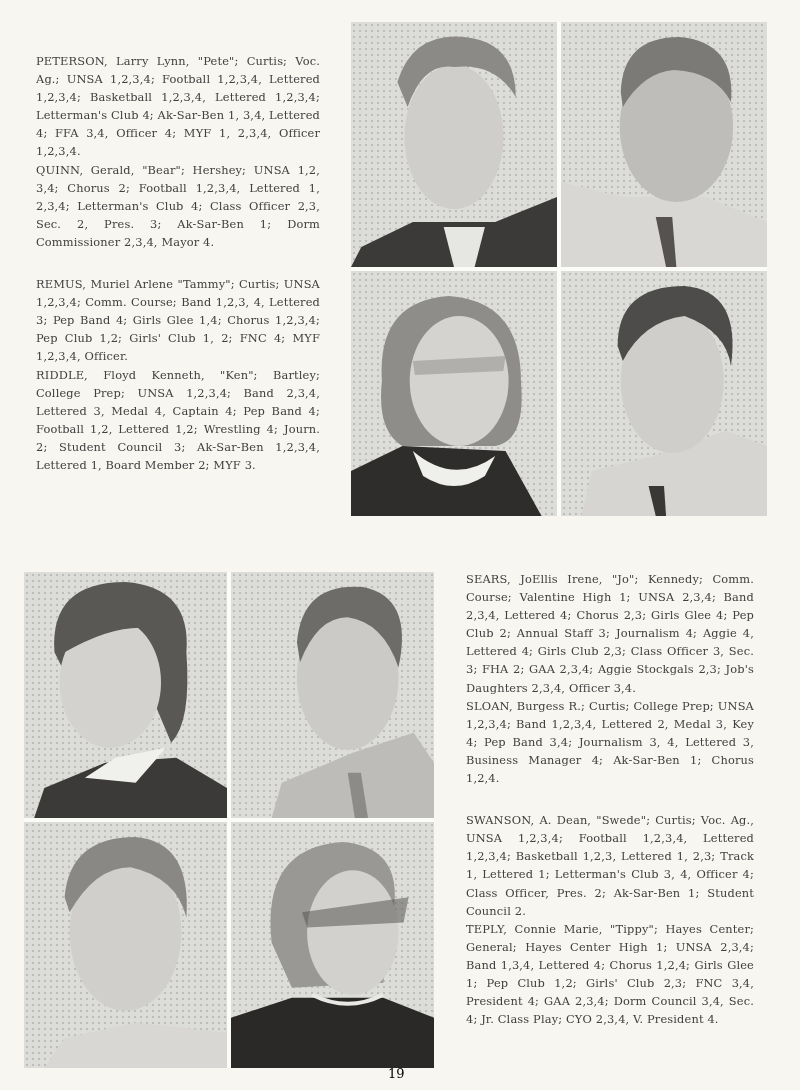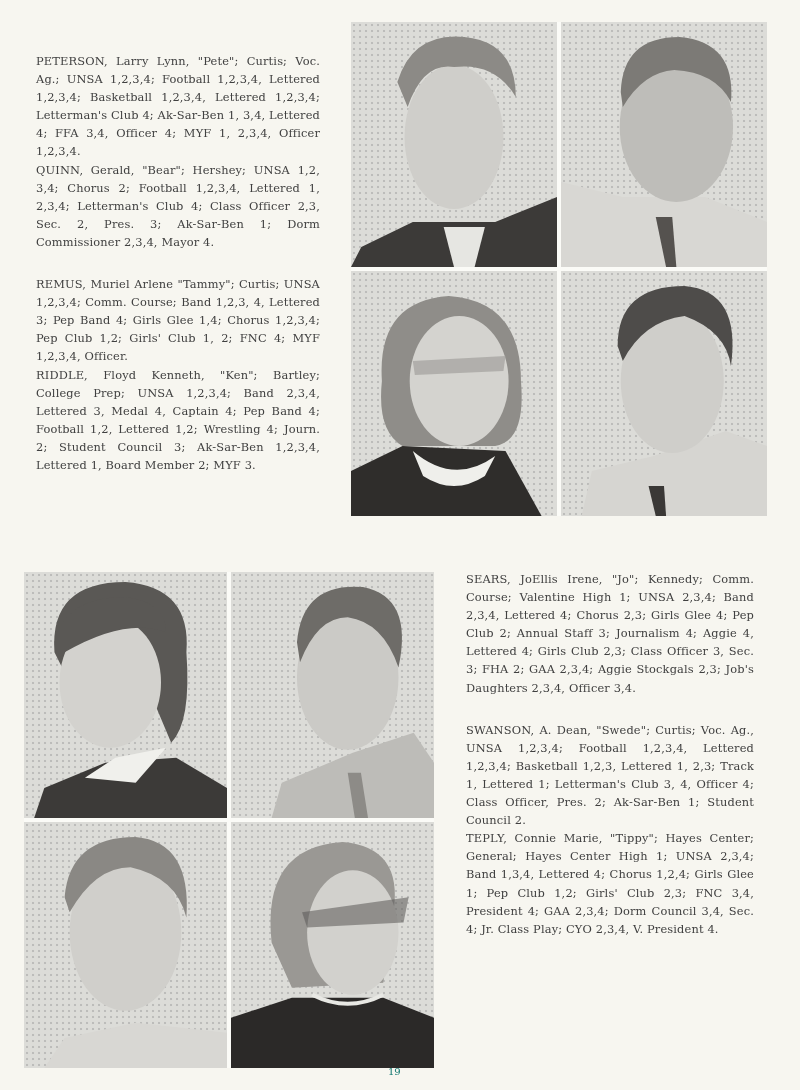--- a/index.html
+++ b/index.html
@@ -30,22 +30,22 @@
     position: relative;
     overflow: hidden;
     background-color: #dcdcd8;
     background-image: radial-gradient(circle, rgba(150,150,150,0.45) 1.2px, transparent 1.6px);
     background-size: 6px 6px;
   }
   .photo svg { position: absolute; left: 0; top: 0; width: 100%; height: 100%; }
   .page-number {
     position: absolute;
     left: 388px; top: 1066px;
-    font-size: 10px;
-    color: #0f766e;
+    font-size: 13px;
+    color: #000000;
   }
 </style>
 </head>
 <body>
 
 <div class="bio" style="left:36px; top:52px; width:284px;">
   <p>PETERSON, Larry Lynn, "Pete"; Curtis; Voc. Ag.; UNSA 1,2,3,4; Football 1,2,3,4, Lettered 1,2,3,4; Basketball 1,2,3,4, Lettered 1,2,3,4; Letterman's Club 4; Ak-Sar-Ben 1, 3,4, Lettered 4; FFA 3,4, Officer 4; MYF 1, 2,3,4, Officer 1,2,3,4.</p>
   <p>QUINN, Gerald, "Bear"; Hershey; UNSA 1,2, 3,4; Chorus 2; Football 1,2,3,4, Lettered 1, 2,3,4; Letterman's Club 4; Class Officer 2,3, Sec. 2, Pres. 3; Ak-Sar-Ben 1; Dorm Commissioner 2,3,4, Mayor 4.</p>
   <p style="margin-top:24px;">REMUS, Muriel Arlene "Tammy"; Curtis; UNSA 1,2,3,4; Comm. Course; Band 1,2,3, 4, Lettered 3; Pep Band 4; Girls Glee 1,4; Chorus 1,2,3,4; Pep Club 1,2; Girls' Club 1, 2; FNC 4; MYF 1,2,3,4, Officer.</p>
   <p>RIDDLE, Floyd Kenneth, "Ken"; Bartley; College Prep; UNSA 1,2,3,4; Band 2,3,4, Lettered 3, Medal 4, Captain 4; Pep Band 4; Football 1,2, Lettered 1,2; Wrestling 4; Journ. 2; Student Council 3; Ak-Sar-Ben 1,2,3,4, Lettered 1, Board Member 2; MYF 3.</p>
@@ -118,17 +118,18 @@
       <path d="M80 172 Q115 190 150 172" stroke="#e8e8e4" stroke-width="4" fill="none"></path>
       <path d="M40 120 Q30 25 110 20 Q170 25 160 90 L150 160 L60 165 Z" fill="#9a9894"></path>
       <ellipse cx="120" cy="110" rx="45" ry="62" fill="#d2d1cd"></ellipse>
       <path d="M70 90 L175 75 L170 100 L75 105 Z" fill="#5a5855" opacity="0.55"></path>
     </svg>
   </div>
 </div>
 
 <div class="bio" style="left:466px; top:570px; width:288px;">
   <p>SEARS, JoEllis Irene, "Jo"; Kennedy; Comm. Course; Valentine High 1; UNSA 2,3,4; Band 2,3,4, Lettered 4; Chorus 2,3; Girls Glee 4; Pep Club 2; Annual Staff 3; Journalism 4; Aggie 4, Lettered 4; Girls Club 2,3; Class Officer 3, Sec. 3; FHA 2; GAA 2,3,4; Aggie Stockgals 2,3; Job's Daughters 2,3,4, Officer 3,4.</p>
+  <p>SLOAN, Burgess R.; Curtis; College Prep; UNSA 1,2,3,4; Band 1,2,3,4, Lettered 2, Medal 3, Key 4; Pep Band 3,4; Journalism 3, 4, Lettered 3, Business Manager 4; Ak-Sar-Ben 1; Chorus 1,2,4.</p>
   <p style="margin-top:24px;">SWANSON, A. Dean, "Swede"; Curtis; Voc. Ag., UNSA 1,2,3,4; Football 1,2,3,4, Lettered 1,2,3,4; Basketball 1,2,3, Lettered 1, 2,3; Track 1, Lettered 1; Letterman's Club 3, 4, Officer 4; Class Officer, Pres. 2; Ak-Sar-Ben 1; Student Council 2.</p>
   <p>TEPLY, Connie Marie, "Tippy"; Hayes Center; General; Hayes Center High 1; UNSA 2,3,4; Band 1,3,4, Lettered 4; Chorus 1,2,4; Girls Glee 1; Pep Club 1,2; Girls' Club 2,3; FNC 3,4, President 4; GAA 2,3,4; Dorm Council 3,4, Sec. 4; Jr. Class Play; CYO 2,3,4, V. President 4.</p>
 </div>
 
 <div class="page-number">19</div>
 
 </body></html>

